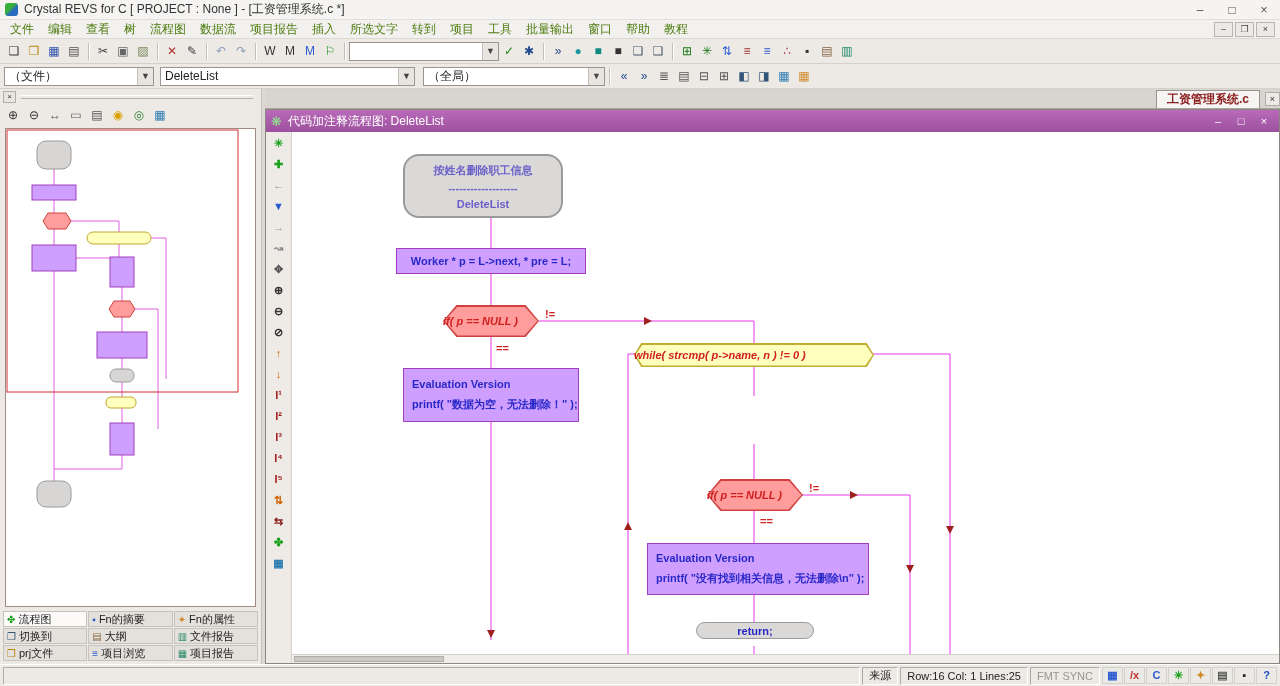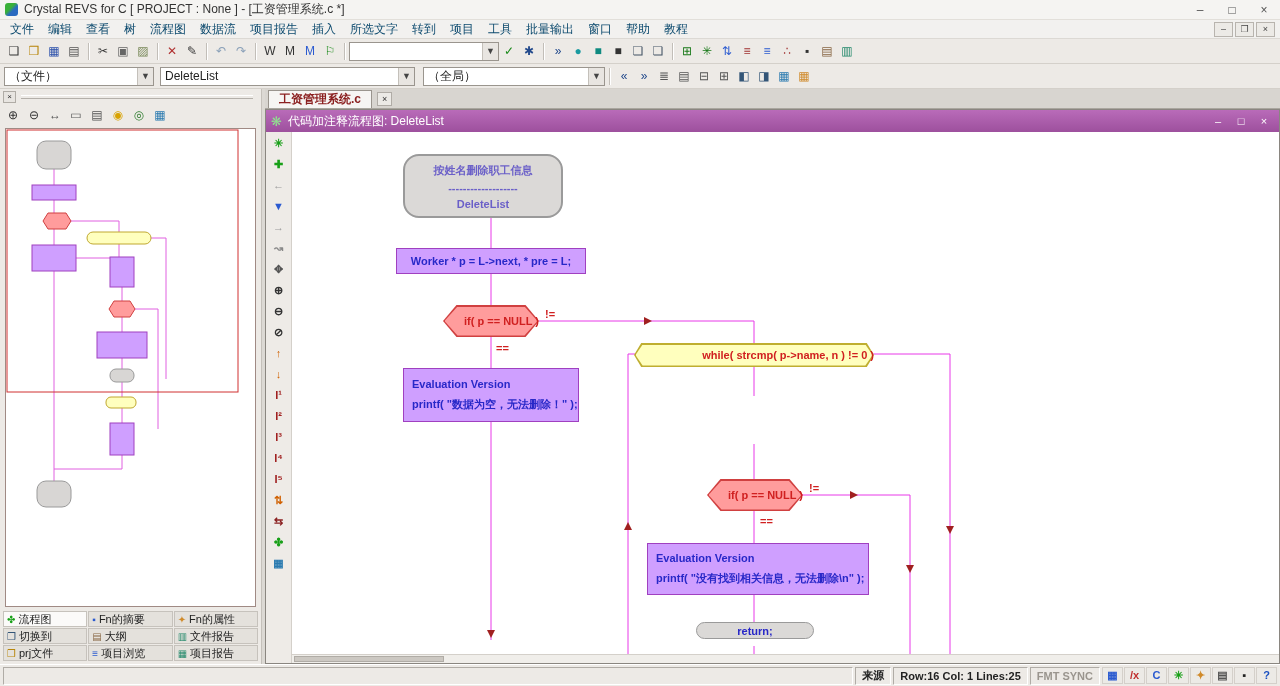--- a/index.html
+++ b/index.html
@@ -9,21 +9,21 @@
 
   
   .titlebar { height:20px; background:#f5f4f2; display:flex; align-items:center; padding-left:5px; border-bottom:1px solid #e2dfda; flex:0 0 auto; }
   .app-icon { width:13px; height:13px; border-radius:3px; background:linear-gradient(135deg,#39b039 40%,#2a6ac0 60%); margin-right:6px; flex:0 0 auto; }
   .tb-title { font-size:12px; color:#333; white-space:nowrap; }
   .win-controls { margin-left:auto; display:flex; }
   .win-btn { width:32px; height:19px; border:none; background:transparent; color:#555; font-size:12px; line-height:18px; text-align:center; }
 
   
   .menubar { height:19px; background:#f2f1ef; display:flex; align-items:center; border-bottom:1px solid #dcd9d4; padding-left:3px; flex:0 0 auto; }
-  .menu-item { padding:1px 7px; font-size:12px; color:#0c4a6e; white-space:nowrap; }
+  .menu-item { padding:1px 7px; font-size:12px; color:#4d7c0f; white-space:nowrap; }
   .mdi-controls { margin-left:auto; display:flex; padding-right:5px; gap:2px; }
   .mdi-btn { width:19px; height:15px; border:1px solid #b8b4ae; background:#eceae6; font-size:9px; line-height:13px; text-align:center; color:#444; }
 
   
   .toolbar { height:25px; background:#edeae6; display:flex; align-items:center; border-bottom:1px solid #d4d0ca; padding:0 4px; flex:0 0 auto; }
   .tb-group { display:flex; align-items:center; }
   .tb-btn { width:20px; height:19px; border:none; background:transparent; padding:0; text-align:center; }
   .tb-btn .g { font-size:12px; line-height:19px; display:block; }
   .tb-sep { width:1px; height:17px; background:#c2beb8; box-shadow:1px 0 0 #fff; margin:0 4px; flex:0 0 auto; }
   .combo { display:flex; height:19px; border:1px solid #9a958e; background:#fff; align-items:center; flex:0 0 auto; }
@@ -39,21 +39,21 @@
   .lp-toolbar { height:22px; display:flex; align-items:center; padding:0 3px; gap:1px; }
   .minimap { flex:1; margin:2px 5px 3px 5px; background:#fff; border:1px solid #a08a84; position:relative; overflow:hidden; min-height:0; }
   .lp-tabs { display:grid; grid-template-columns:1fr 1fr 1fr; gap:1px; padding:1px 3px 3px 3px; flex:0 0 auto; }
   .lp-tab { height:16px; display:flex; align-items:center; gap:3px; padding:0 3px; background:#e4e1dc; border:1px solid #c6c2bc; font-size:11px; white-space:nowrap; overflow:hidden; }
   .lp-tab:first-child { background:#fbfaf9; }
   .lp-tab .ic { font-size:10px; flex:0 0 auto; }
   .splitter { width:3px; background:#dcd9d4; flex:0 0 auto; }
 
   
   .doc-area { flex:1; display:flex; flex-direction:column; min-width:0; background:#d8d5d0; }
-  .tabstrip { height:20px; display:flex; align-items:flex-end; padding-left:3px; border-bottom:1px solid #aaa69f; flex:0 0 auto; }
+  .tabstrip { height:20px; display:flex; align-items:flex-end; padding-left:3px; border-bottom:1px solid #aaa69f; flex:0 0 auto;justify-content:flex-end; }
   .doc-tab { height:18px; display:flex; align-items:center; background:#f6f5f3; border:1px solid #9a958e; border-bottom:none; padding:0 10px; font-weight:bold; color:#8b2020; font-size:12px; }
   .tab-close { width:15px; height:14px; border:1px solid #b0aca6; background:#eceae6; margin-left:5px; font-size:9px; line-height:12px; text-align:center; color:#333; align-self:center; }
 
   .fc-window { flex:1; display:flex; flex-direction:column; border:1px solid #8a8680; min-height:0; }
   .fc-titlebar { height:22px; background:linear-gradient(#b96bb9,#9d509d); display:flex; align-items:center; color:#fff; padding:0 5px; flex:0 0 auto; }
   .fc-icon { font-size:13px; color:#8fe28f; margin-right:6px; }
   .fc-title { font-size:12px; white-space:nowrap; }
   .fc-controls { margin-left:auto; display:flex; gap:3px; }
   .fc-btn { width:20px; height:16px; border:none; background:transparent; color:#fff; font-size:11px; line-height:15px; text-align:center; }
   .fc-body { flex:1; display:flex; min-height:0; background:#fff; }
@@ -63,35 +63,35 @@
   .canvas { flex:1; position:relative; overflow:hidden; background:#fff; }
   .connectors { position:absolute; left:0; top:0; pointer-events:none; }
 
   
   .node { position:absolute; font-weight:bold; font-size:11px; }
   .n-start { background:#dbd9d7; border:2px solid #9a9a9a; border-radius:16px; display:flex; flex-direction:column; align-items:center; justify-content:center; gap:4px; color:#6a5fc8; }
   .n-rect { background:#cf9fff; border:1px solid #a040c0; color:#2828c8; display:flex; align-items:center; justify-content:center; white-space:nowrap; }
   .n-rect.multi { flex-direction:column; align-items:flex-start; justify-content:center; gap:7px; padding:5px 8px; }
   .n-rect.multi.center { align-items:center; }
   .n-return { background:#dbd9d7; border:1px solid #9a9a9a; border-radius:12px; display:flex; align-items:center; justify-content:center; color:#2828c8; }
-  .hexnode { display:flex; align-items:center; justify-content:flex-end; }
+  .hexnode { display:flex; align-items:center; justify-content:flex-start;font-style:italic; }
   .hx { position:absolute; clip-path:var(--poly); }
   .hx.b { inset:0; }
   .hx.f { inset:1.5px; }
   .hx-text { position:relative; white-space:nowrap; }
   .hex-red .hx.b { background:#d04040; } .hex-red .hx.f { background:#ff9c9c; } .hex-red .hx-text { color:#d02020; }
   .hex-yel .hx.b { background:#bfae30; } .hex-yel .hx.f { background:#ffffbe; } .hex-yel .hx-text { color:#d02020; }
   .edge-label { position:absolute; color:#d02020; font-weight:bold; font-size:11px; background:#fff; padding:0 1px; }
   .hscroll { position:absolute; left:0; right:0; bottom:0; height:9px; background:#f0eeea; border-top:1px solid #d4d0ca; }
   .hscroll .thumb { position:absolute; left:2px; top:1px; height:6px; width:150px; background:#ccc8c2; border:1px solid #b0aca6; }
 
   
   .statusbar { height:22px; background:#edeae6; border-top:1px solid #fff; display:flex; align-items:center; padding:1px 3px; gap:2px; flex:0 0 auto; }
   .sb-fill { flex:1; height:18px; border:1px solid; border-color:#b0aca6 #fff #fff #b0aca6; }
-  .sb-seg { height:18px; border:1px solid; border-color:#b0aca6 #fff #fff #b0aca6; display:flex; align-items:center; padding:0 6px; font-size:11px; white-space:nowrap;font-weight:bold; }
+  .sb-seg { height:18px; border:1px solid; border-color:#b0aca6 #fff #fff #b0aca6; display:flex; align-items:center; padding:0 6px; font-size:11px; white-space:nowrap; }
   .sb-fmt { color:#9a958e; }
   .sb-icons { display:flex; align-items:center; gap:1px; }
   .sb-btn { width:21px; height:17px; border:1px solid #d4d0ca; background:#eceae6; padding:0; text-align:center; }
   .sb-btn .g { font-size:11px; font-weight:bold; line-height:15px; display:block; }
 </style>
 </head>
 <body>
 
 <div class="app">
 

